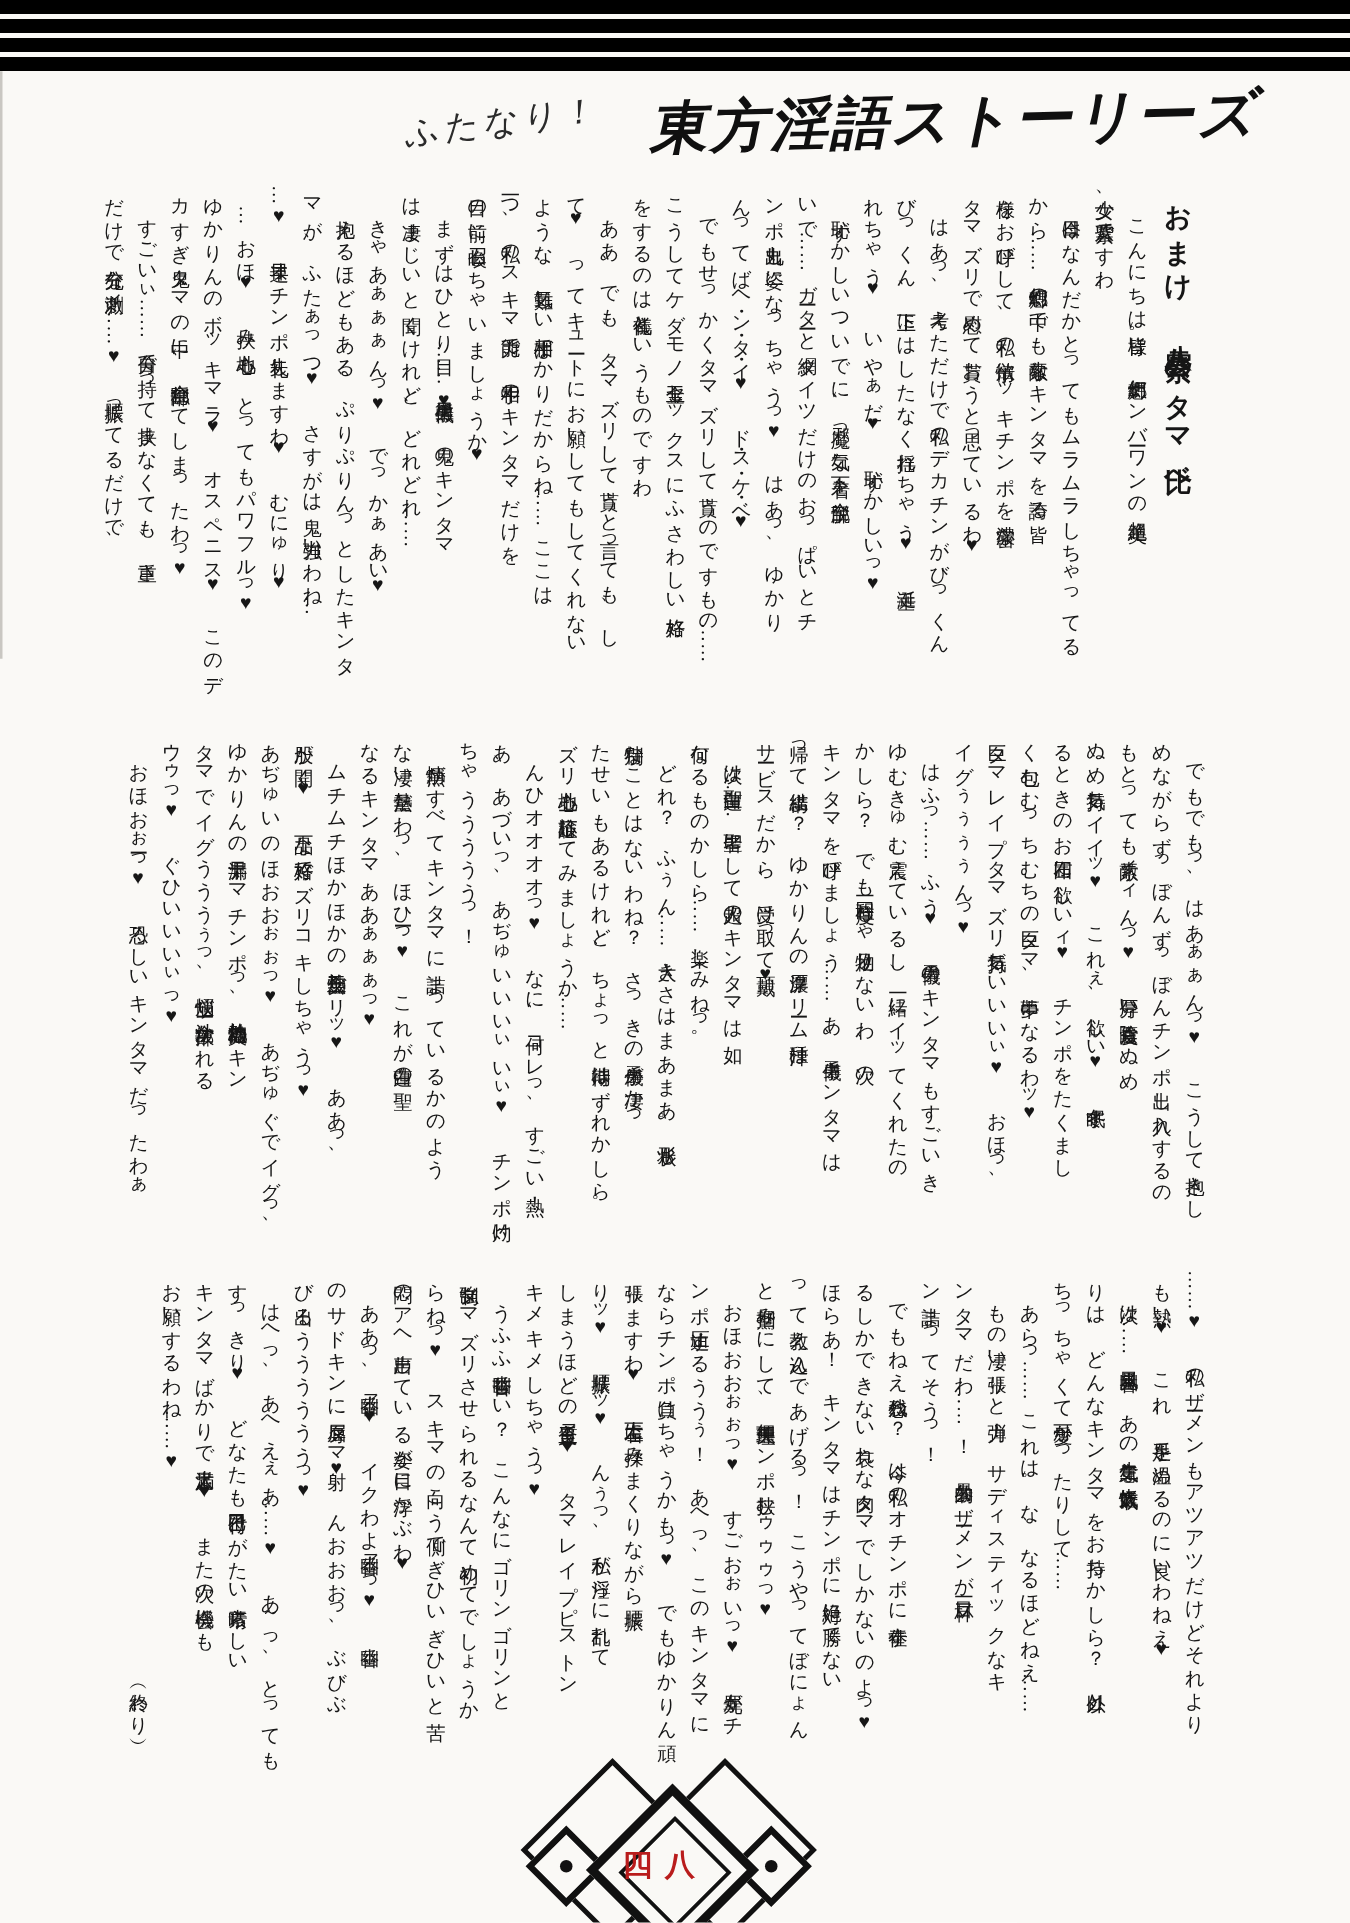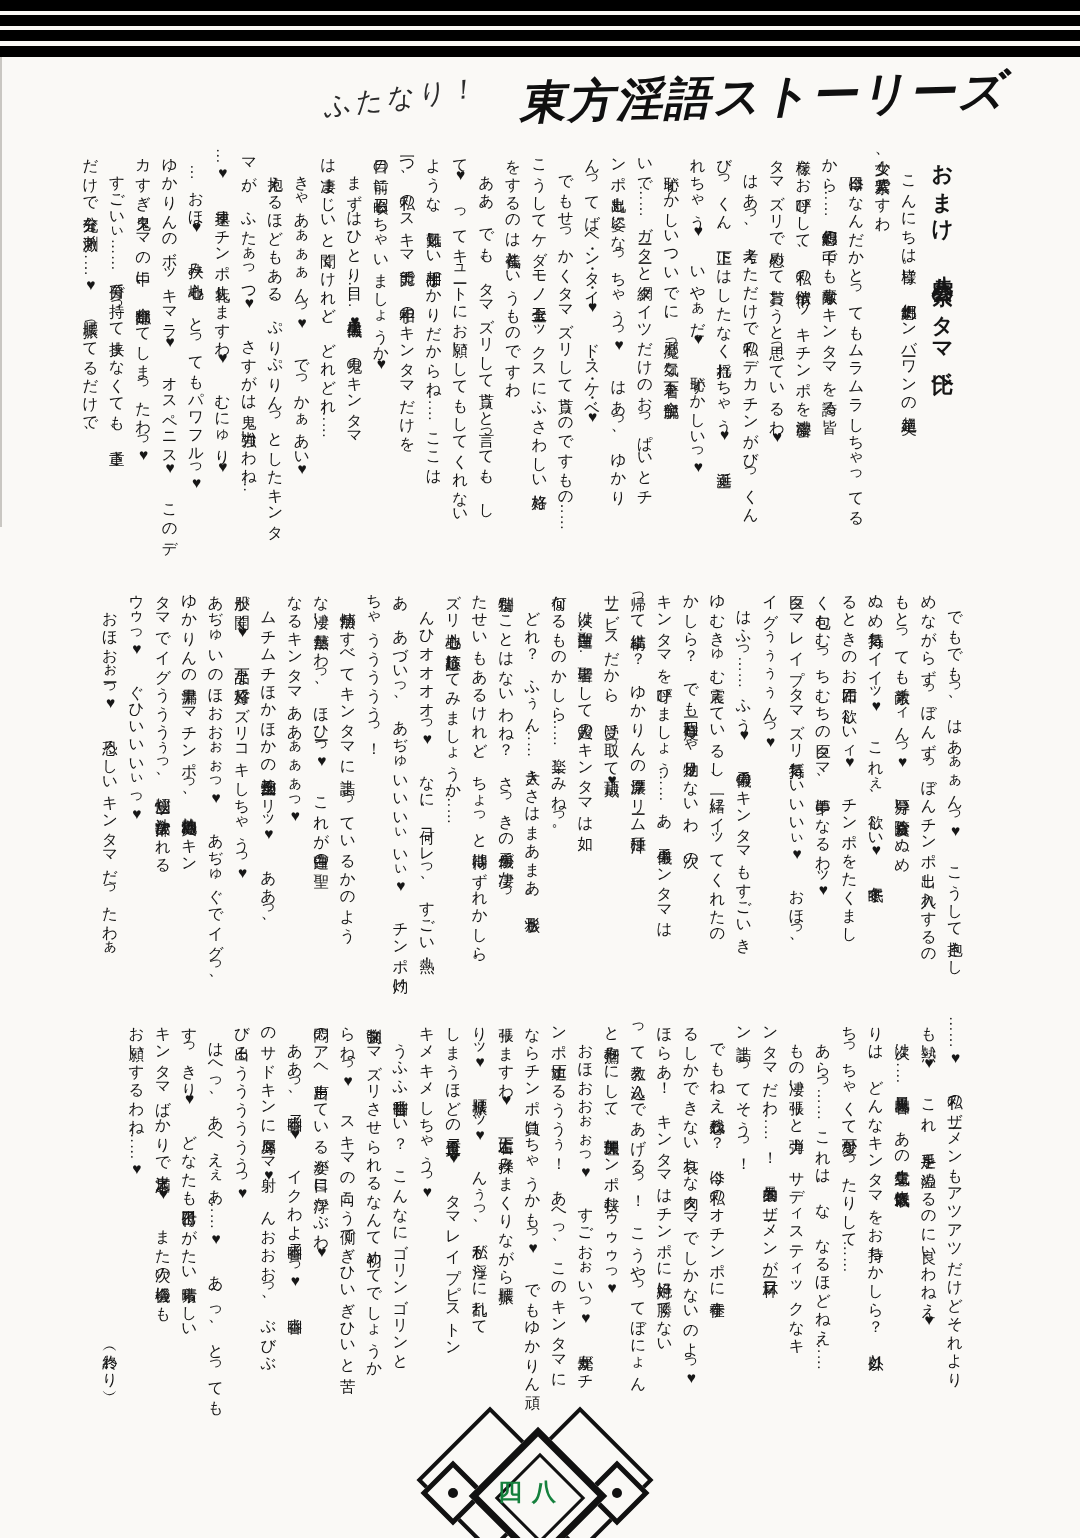--- a/index.html
+++ b/index.html
@@ -59,21 +59,21 @@
   .dia-thin-right{left:528px;top:1428px;width:96px;height:96px;border-width:4px;}
   .dia-main {left:489px;top:1447px;width:84px;height:84px;border-width:7px;background:#faf9f6;}
   .dia-inner{left:508px;top:1466px;width:58px;height:58px;border-width:3px;background:#faf9f6;}
   .dia-small{width:36px;height:36px;border-width:5px;background:#faf9f6;
              display:flex;align-items:center;justify-content:center;}
   .dia-small-left {left:430px;top:1470px;}
   .dia-small-right{left:594px;top:1470px;}
   .dia-dot{width:10px;height:10px;border-radius:50%;background:#111;transform:rotate(-45deg);}
   .folio-num{
     position:absolute;left:472px;top:1476px;width:120px;
-    text-align:center;font-size:24px;letter-spacing:10px;color:#15803d;
+    text-align:center;font-size:24px;letter-spacing:10px;color:#b91c1c;
     font-weight:bold;
   }
 </style>
 </head>
 <body>
 
 <div class="page">
 
   <div class="stripes"></div>
   <div class="edge-line"></div>

